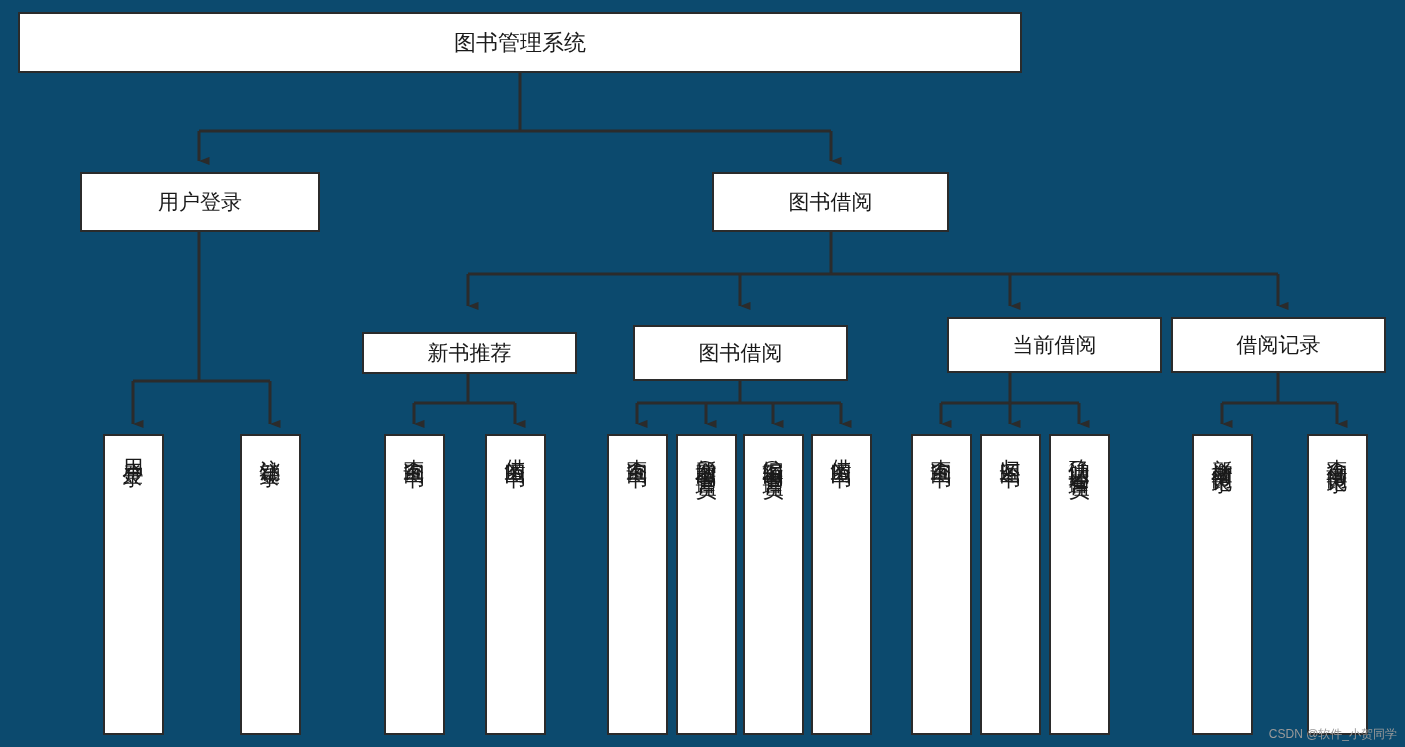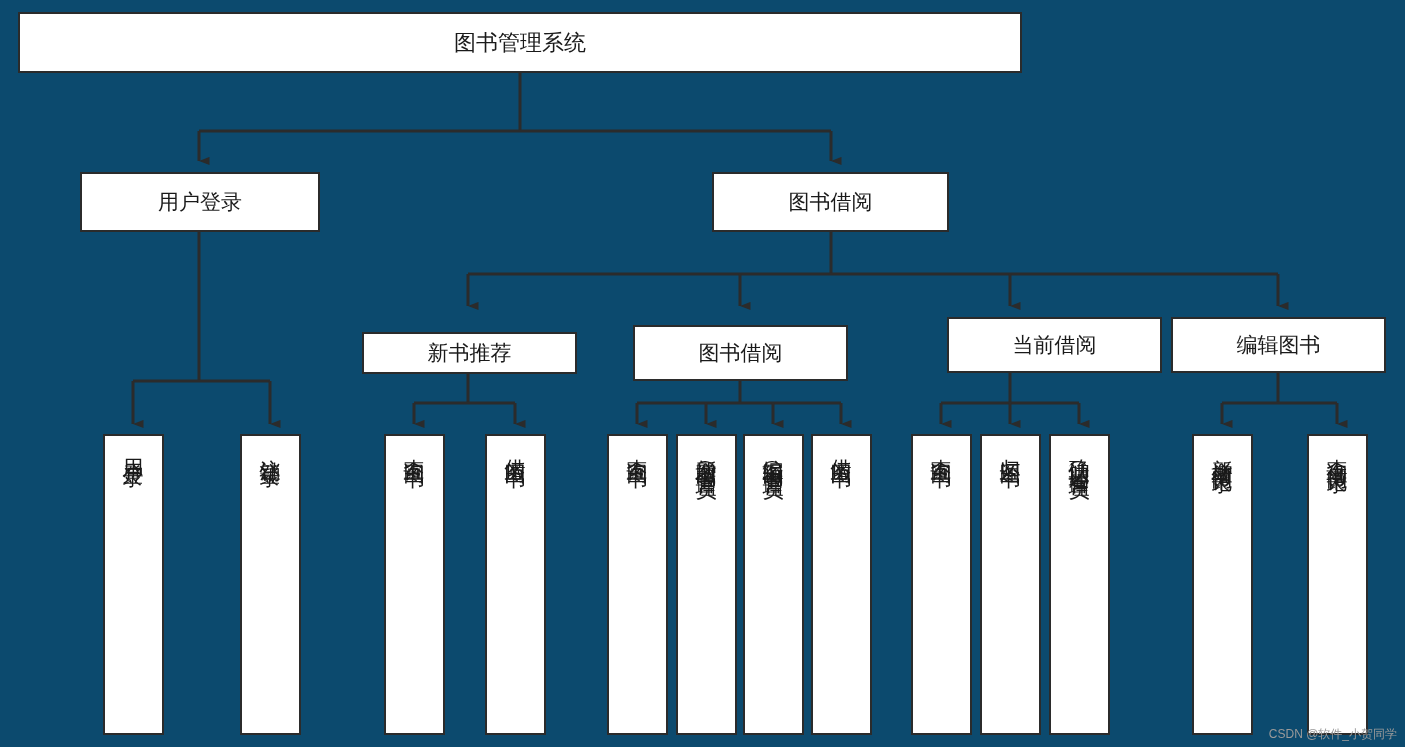--- a/index.html
+++ b/index.html
@@ -143,21 +143,21 @@
   <div class="node level3" style="left:362px; top:332px; width:215px; height:42px;justify-content:center;">
     <span class="node-label">新书推荐</span>
   </div>
   <div class="node level3" style="left:633px; top:317px; width:215px; height:56px;margin-top:8px;">
     <span class="node-label">图书借阅</span>
   </div>
   <div class="node level3" style="left:903px; top:317px; width:215px; height:56px;margin-left:44px;">
     <span class="node-label">当前借阅</span>
   </div>
   <div class="node level3" style="left:1171px; top:317px; width:215px; height:56px;">
-    <span class="node-label">编辑图书</span>
+    <span class="node-label">借阅记录</span>
   </div>
 
   <div class="node leaf" style="left:103px; top:434px; width:61px; height:301px;">
     <span class="node-label">用户登录</span>
   </div>
   <div class="node leaf" style="left:240px; top:434px; width:61px; height:301px;">
     <span class="node-label">注销登录</span>
   </div>
 
   <div class="node leaf" style="left:384px; top:434px; width:61px; height:301px;">

